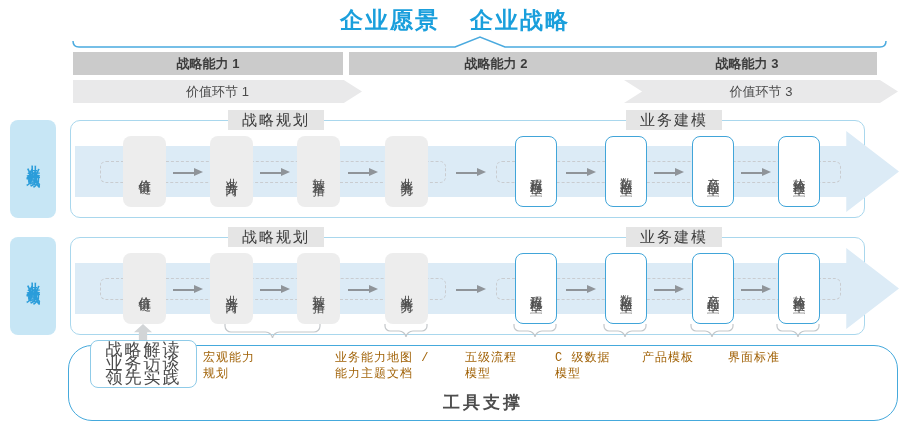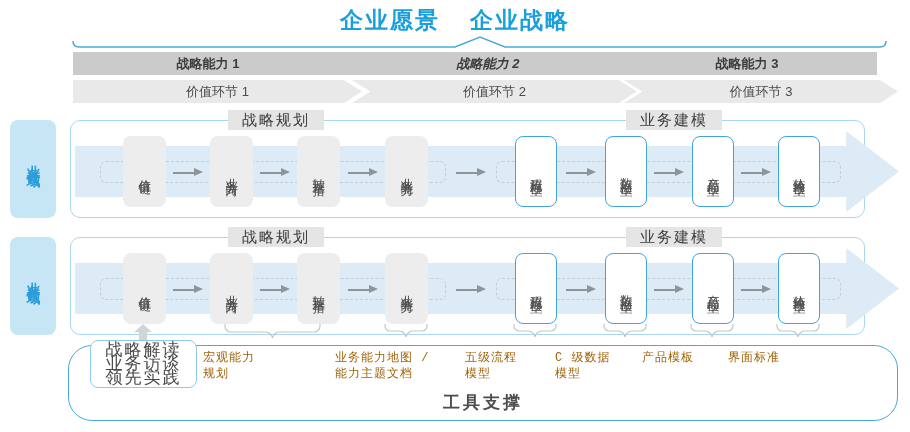--- a/index.html
+++ b/index.html
@@ -7,21 +7,21 @@
   .canvas{
     position:relative;width:910px;height:432px;background:#fff;overflow:hidden;
     font-family:"Liberation Sans",sans-serif;color:#4a4a4a;
   }
   
   .title-row{position:absolute;left:0;top:5px;width:100%;display:flex;justify-content:center;gap:30px;}
   .title-row span{font-size:23px;font-weight:bold;color:#1a9fdc;letter-spacing:2px;}
   .topline{position:absolute;left:0;top:0;}
   .cap-bar{position:absolute;top:52px;height:23px;background:#cbcbcb;display:flex;align-items:center;justify-content:center;font-size:13px;font-weight:bold;color:#3b3b3b;}
   .cap-1{left:73px;width:270px;}
-  .cap-2{left:341px;width:294px;font-style:italic;}
+  .cap-2{left:349px;width:294px;}
   .cap-3{left:617px;width:260px;}
   .chev{position:absolute;top:80px;height:23px;background:#e9e9ea;display:flex;align-items:center;justify-content:center;font-size:13px;color:#4a4a4a;}
   .chev-1{left:73px;width:289px;clip-path:polygon(0 0,93.7% 0,100% 50%,93.7% 100%,0 100%);}
   .chev-2{left:352px;width:285px;clip-path:polygon(0 0,93.6% 0,100% 50%,93.6% 100%,0 100%,6.4% 50%);}
   .chev-3{left:624px;width:274px;clip-path:polygon(0 0,93.4% 0,100% 50%,93.4% 100%,0 100%,6.6% 50%);}
   
   .domain-tab{position:absolute;left:10px;width:46px;height:98px;background:#c7e6f5;border-radius:8px;
     writing-mode:vertical-rl;display:flex;align-items:center;justify-content:center;
     color:#2b9dda;font-size:13.5px;font-weight:bold;letter-spacing:3px;}
   .dom-1{top:120px;}
@@ -84,23 +84,20 @@
     </div>
   <div class="cap-bar cap-2">
       <span>战略能力 2</span>
     </div>
   <div class="cap-bar cap-3">
       <span>战略能力 3</span>
     </div>
 
   <div class="chev chev-1">
       <span>价值环节 1</span>
-    </div>
-  <div class="chev chev-2">
-      <span>价值环节 2</span>
     </div>
   <div class="chev chev-3">
       <span>价值环节 3</span>
     </div>
 
   <div class="domain-tab dom-1">业务领域 1</div>
   <div class="domain-tab dom-2">业务领域 2</div>
 
   <div class="flow-row row-1">
     <div class="band"></div>

